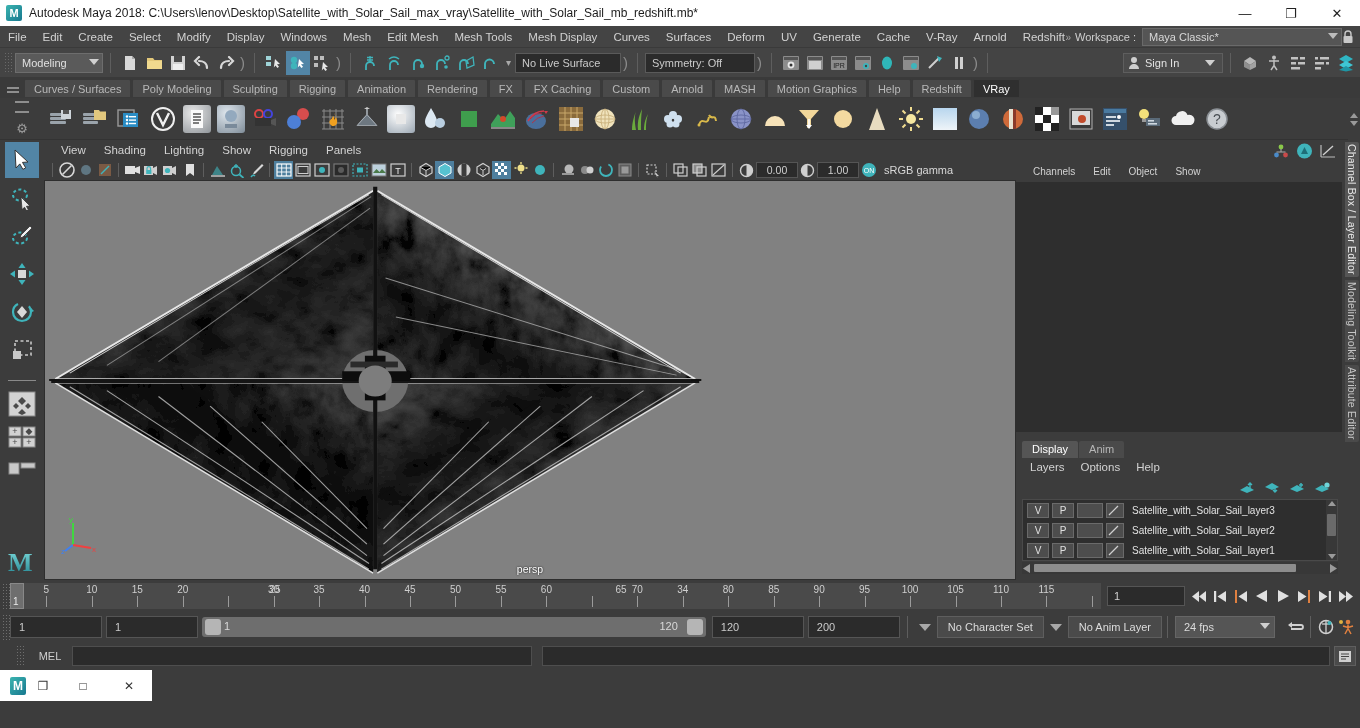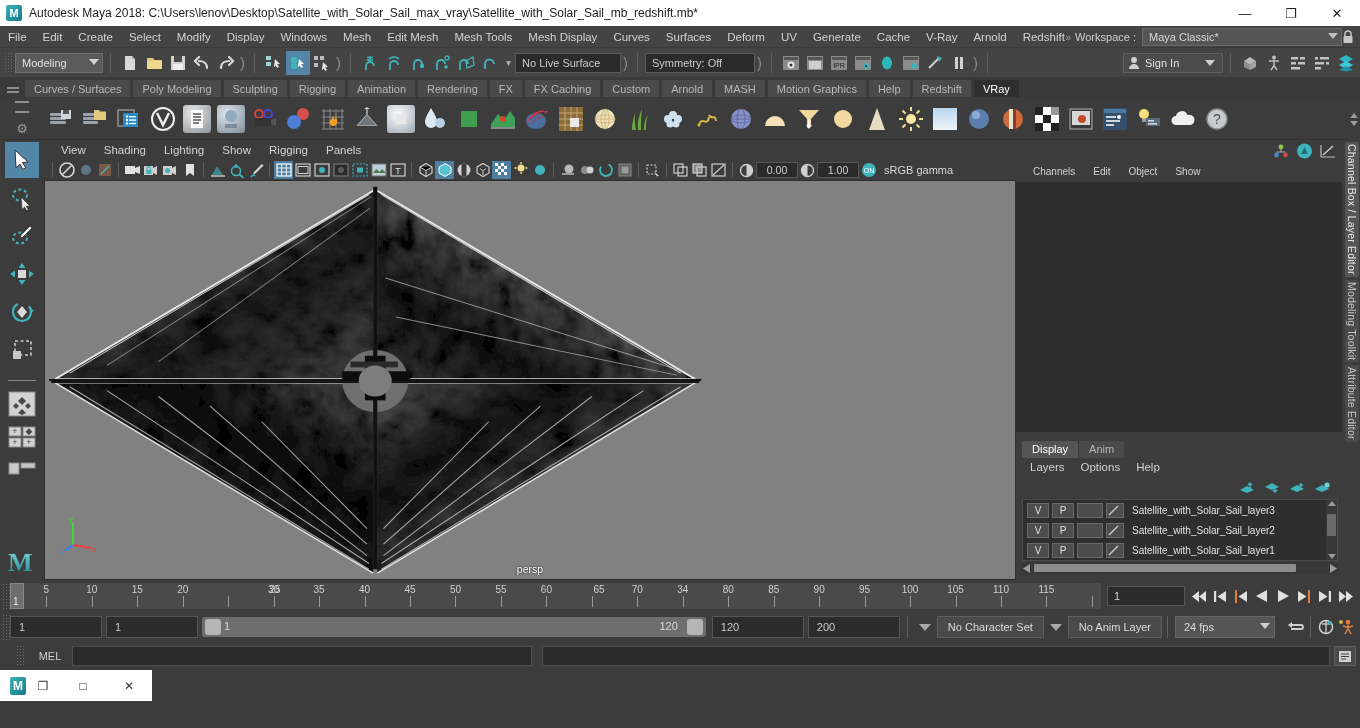--- a/index.html
+++ b/index.html
@@ -1532,21 +1532,21 @@
         <div class="ts-num" style="left: 354.575px;">40</div>
         <div class="ts-tick" style="left: 400.033px;"></div>
         <div class="ts-num" style="left: 400.033px;">45</div>
         <div class="ts-tick" style="left: 445.492px;"></div>
         <div class="ts-num" style="left: 445.492px;">50</div>
         <div class="ts-tick" style="left: 490.95px;"></div>
         <div class="ts-num" style="left: 490.95px;">55</div>
         <div class="ts-tick" style="left: 536.408px;"></div>
         <div class="ts-num" style="left: 536.408px;">60</div>
         <div class="ts-tick" style="left: 581.867px;"></div>
-        <div class="ts-num" style="left: 589px;">65</div>
+        <div class="ts-num" style="left: 611px;">65</div>
         <div class="ts-tick" style="left: 627.325px;"></div>
         <div class="ts-num" style="left: 627.325px;">70</div>
         <div class="ts-tick" style="left: 672.783px;"></div>
         <div class="ts-num" style="left: 672.783px;">34</div>
         <div class="ts-tick" style="left: 718.242px;"></div>
         <div class="ts-num" style="left: 718.242px;">80</div>
         <div class="ts-tick" style="left: 763.7px;"></div>
         <div class="ts-num" style="left: 763.7px;">85</div>
         <div class="ts-tick" style="left: 809.158px;"></div>
         <div class="ts-num" style="left: 809.158px;">90</div>

